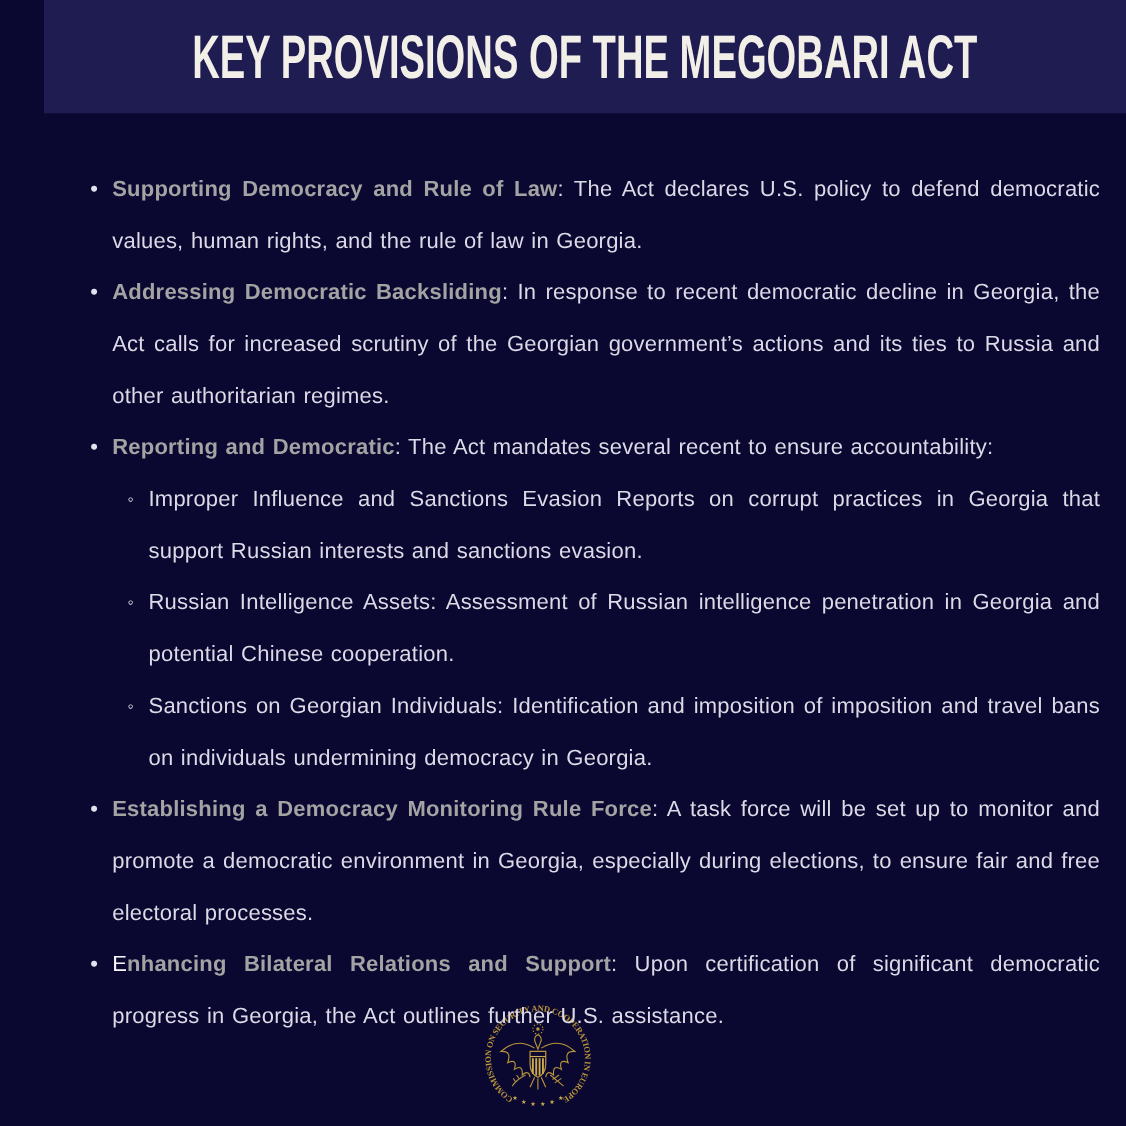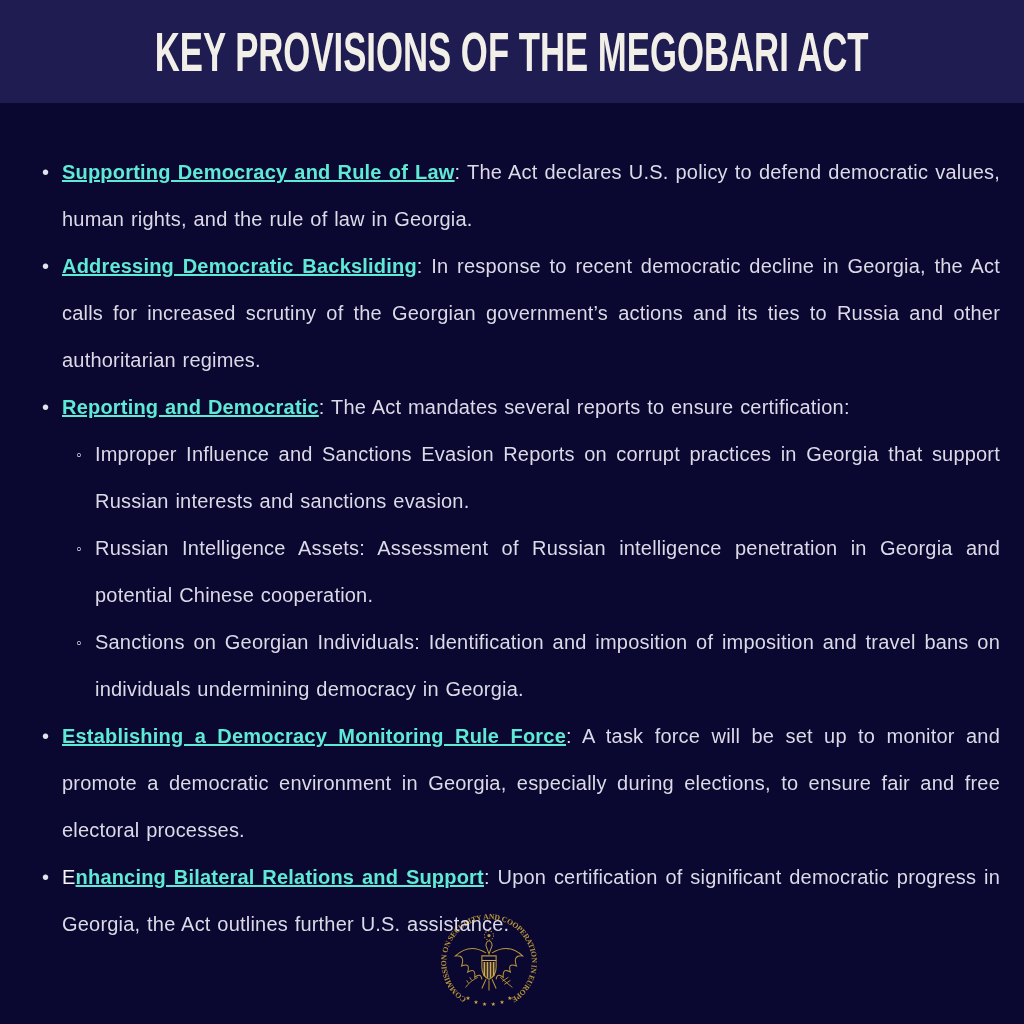--- a/index.html
+++ b/index.html
@@ -5,20 +5,21 @@
   * { margin: 0; padding: 0; box-sizing: border-box; }
   html, body { background: #0a0831; }
   .page {
     position: relative;
     width: 1024px;
     height: 1024px;
     margin: 0 auto;
     background: #0a0831;
     overflow: hidden;
     font-family: "Liberation Sans", sans-serif;
+    padding-left: 40px;
   }
   .header {
     position: relative;
     height: 103px;
     background: #1e1c50;
     display: flex;
     align-items: center;
     justify-content: center;
     z-index: 2;
   }
@@ -53,21 +54,21 @@
   .sub-bullet { position: relative; padding-left: 55px; }
   .sub-bullet > .marker {
     position: absolute;
     left: 36px;
     top: 0;
     color: #e3e1ec;
     font-size: 16px;
     line-height: 47px;
   }
   .ptext { text-align: justify; }
-  .ptext strong, .hl { color: #5eead4; font-weight: 700; text-decoration: underline; }
+  .ptext strong, .hl { color: #a3a3a3; font-weight: 700; }
   .hl-first { color: #f7f5fa; font-weight: 400; }
   .seal {
     position: absolute;
     left: 433px;
     top: 906px;
     width: 112px;
     height: 112px;
     z-index: 0;
     opacity: 0.92;
   }
@@ -88,21 +89,21 @@
       <p class="ptext"><strong>Supporting Democracy and Rule of Law</strong><span>: </span><span>The Act declares U.S. policy to defend democratic values, human rights, and the rule of law in Georgia.</span></p>
     </div>
 
     <div class="bullet">
       <span class="marker">•</span>
       <p class="ptext"><strong>Addressing Democratic Backsliding</strong><span>: </span><span>In response to recent democratic decline in Georgia, the Act calls for increased scrutiny of the Georgian government’s actions and its ties to Russia and other authoritarian regimes.</span></p>
     </div>
 
     <div class="bullet">
       <span class="marker">•</span>
-      <p class="ptext"><strong>Reporting and Democratic</strong><span>: </span><span>The Act mandates several reports to ensure certification:</span></p>
+      <p class="ptext"><strong>Reporting and Democratic</strong><span>: </span><span>The Act mandates several recent to ensure accountability:</span></p>
     </div>
 
     <div class="sub-bullet">
       <span class="marker">◦</span>
       <p class="ptext">Improper Influence and Sanctions Evasion Reports on corrupt practices in Georgia that support Russian interests and sanctions evasion.</p>
     </div>
 
     <div class="sub-bullet">
       <span class="marker">◦</span>
       <p class="ptext">Russian Intelligence Assets: Assessment of Russian intelligence penetration in Georgia and potential Chinese cooperation.</p>

